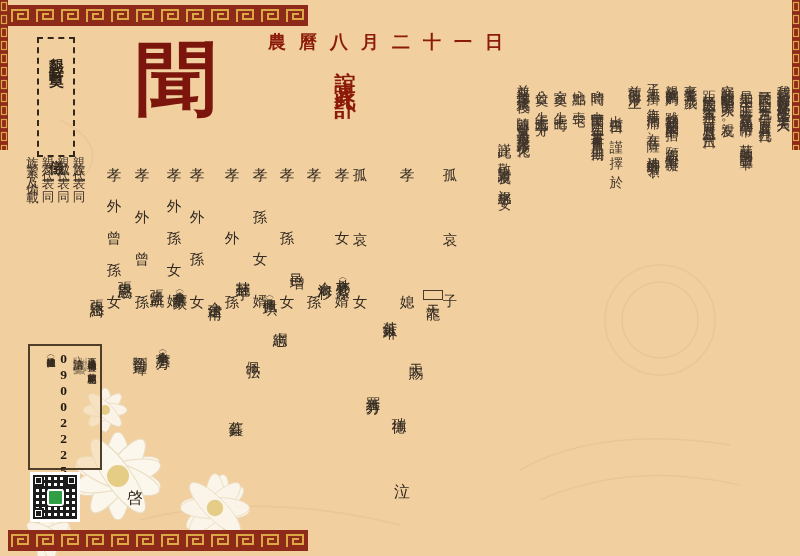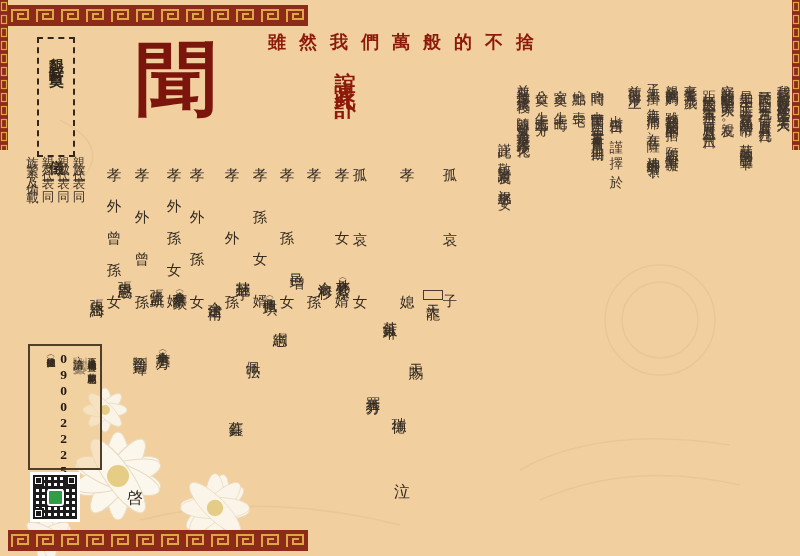--- a/index.html
+++ b/index.html
@@ -156,21 +156,21 @@
       <rect width="100%" height="100%" fill="url(#meander)"></rect>
     </svg>
   <svg class="edge left">
       <rect width="100%" height="100%" fill="url(#sidep)"></rect>
     </svg>
   <svg class="edge right">
       <rect width="100%" height="100%" fill="url(#sidep)"></rect>
     </svg>
 
   <div class="abs big-wen">聞</div>
-  <div class="abs honorifics">雖然我們萬般的不捨</div>
+  <div class="abs honorifics">農曆八月二十一日</div>
   <div class="abs grief">誼哀此訃</div>
 
   <div class="main-right">
     <p style="padding-top:38px"><span>我們親愛的母親林媽沈氏</span><span class="sm">閨名</span><span>金蓮老夫人</span></p>
     <p style="padding-top:44px">於民國一一四年九月三十日（農曆八月九日）</p>
     <p style="padding-top:44px">星期二下午三時三十分在兒孫的陪侍下，莊嚴的佛號聲中</p>
     <p style="padding-top:38px">安詳的離開摯愛的家人、親友。</p>
     <p style="padding-top:44px">距生於民國二十六年十月二日（農曆八月二十八日）</p>
     <p style="padding-top:38px">享耆壽九十歲。</p>
     <p style="padding-top:38px">親愛的媽媽：雖然我們萬般的不捨，願您心無罣礙，</p>

